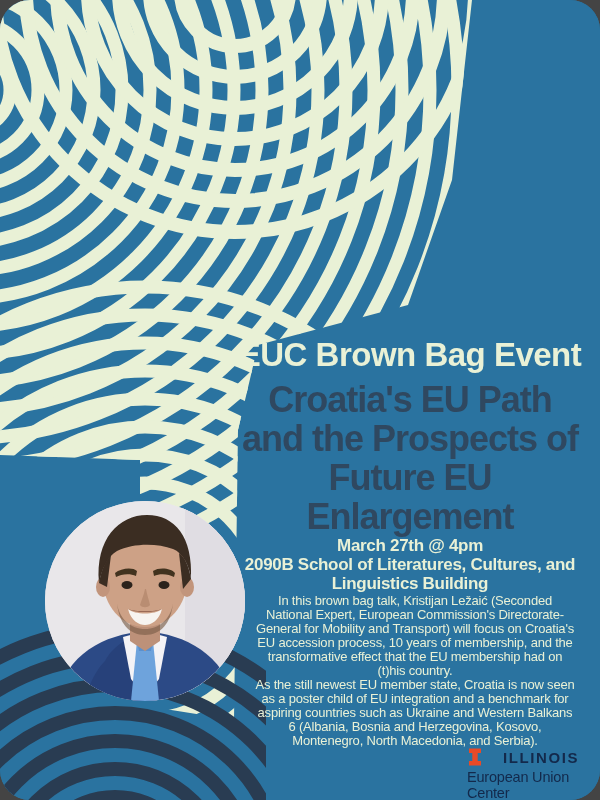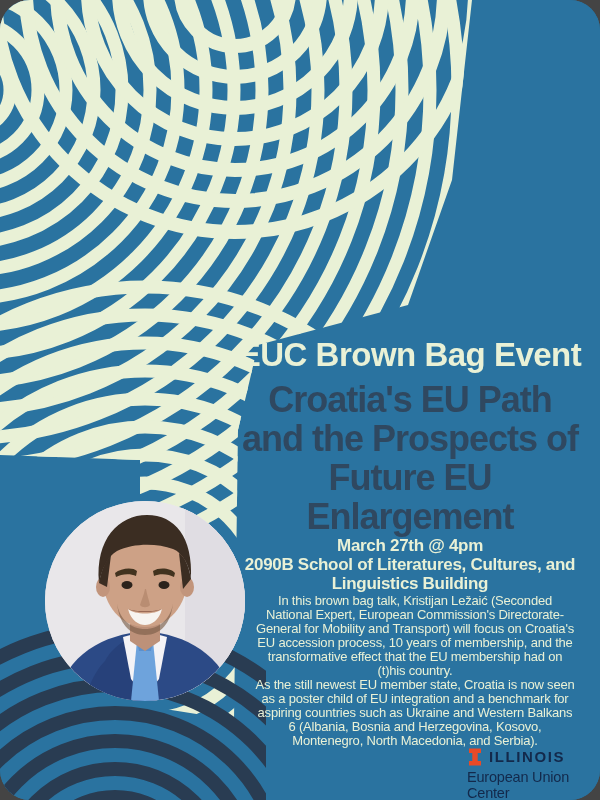--- a/index.html
+++ b/index.html
@@ -33,21 +33,21 @@
   }
   .photo{
     position:absolute;left:45px;top:501px;width:200px;height:200px;
     border-radius:50%;overflow:hidden;background:#e9e7ea;
   }
   .photo svg{display:block;width:200px;height:200px;}
   .logo{
     position:absolute;left:467px;top:748px;width:130px;
     color:#13294b;
   }
-  .logo-row{display:flex;gap:6px;height:18px;}
+  .logo-row{display:flex;align-items:center;gap:20px;height:18px;}
   .logo-wordmark{font-size:15px;font-weight:700;letter-spacing:1.6px;}
   .logo-unit{font-size:14.5px;font-weight:400;margin-top:3px;letter-spacing:-0.2px;}
 </style>
 </head>
 <body>
 
 <div class="poster">
 
   <svg class="bg-svg" viewBox="0 0 600 800" aria-hidden="true">
     <defs>

